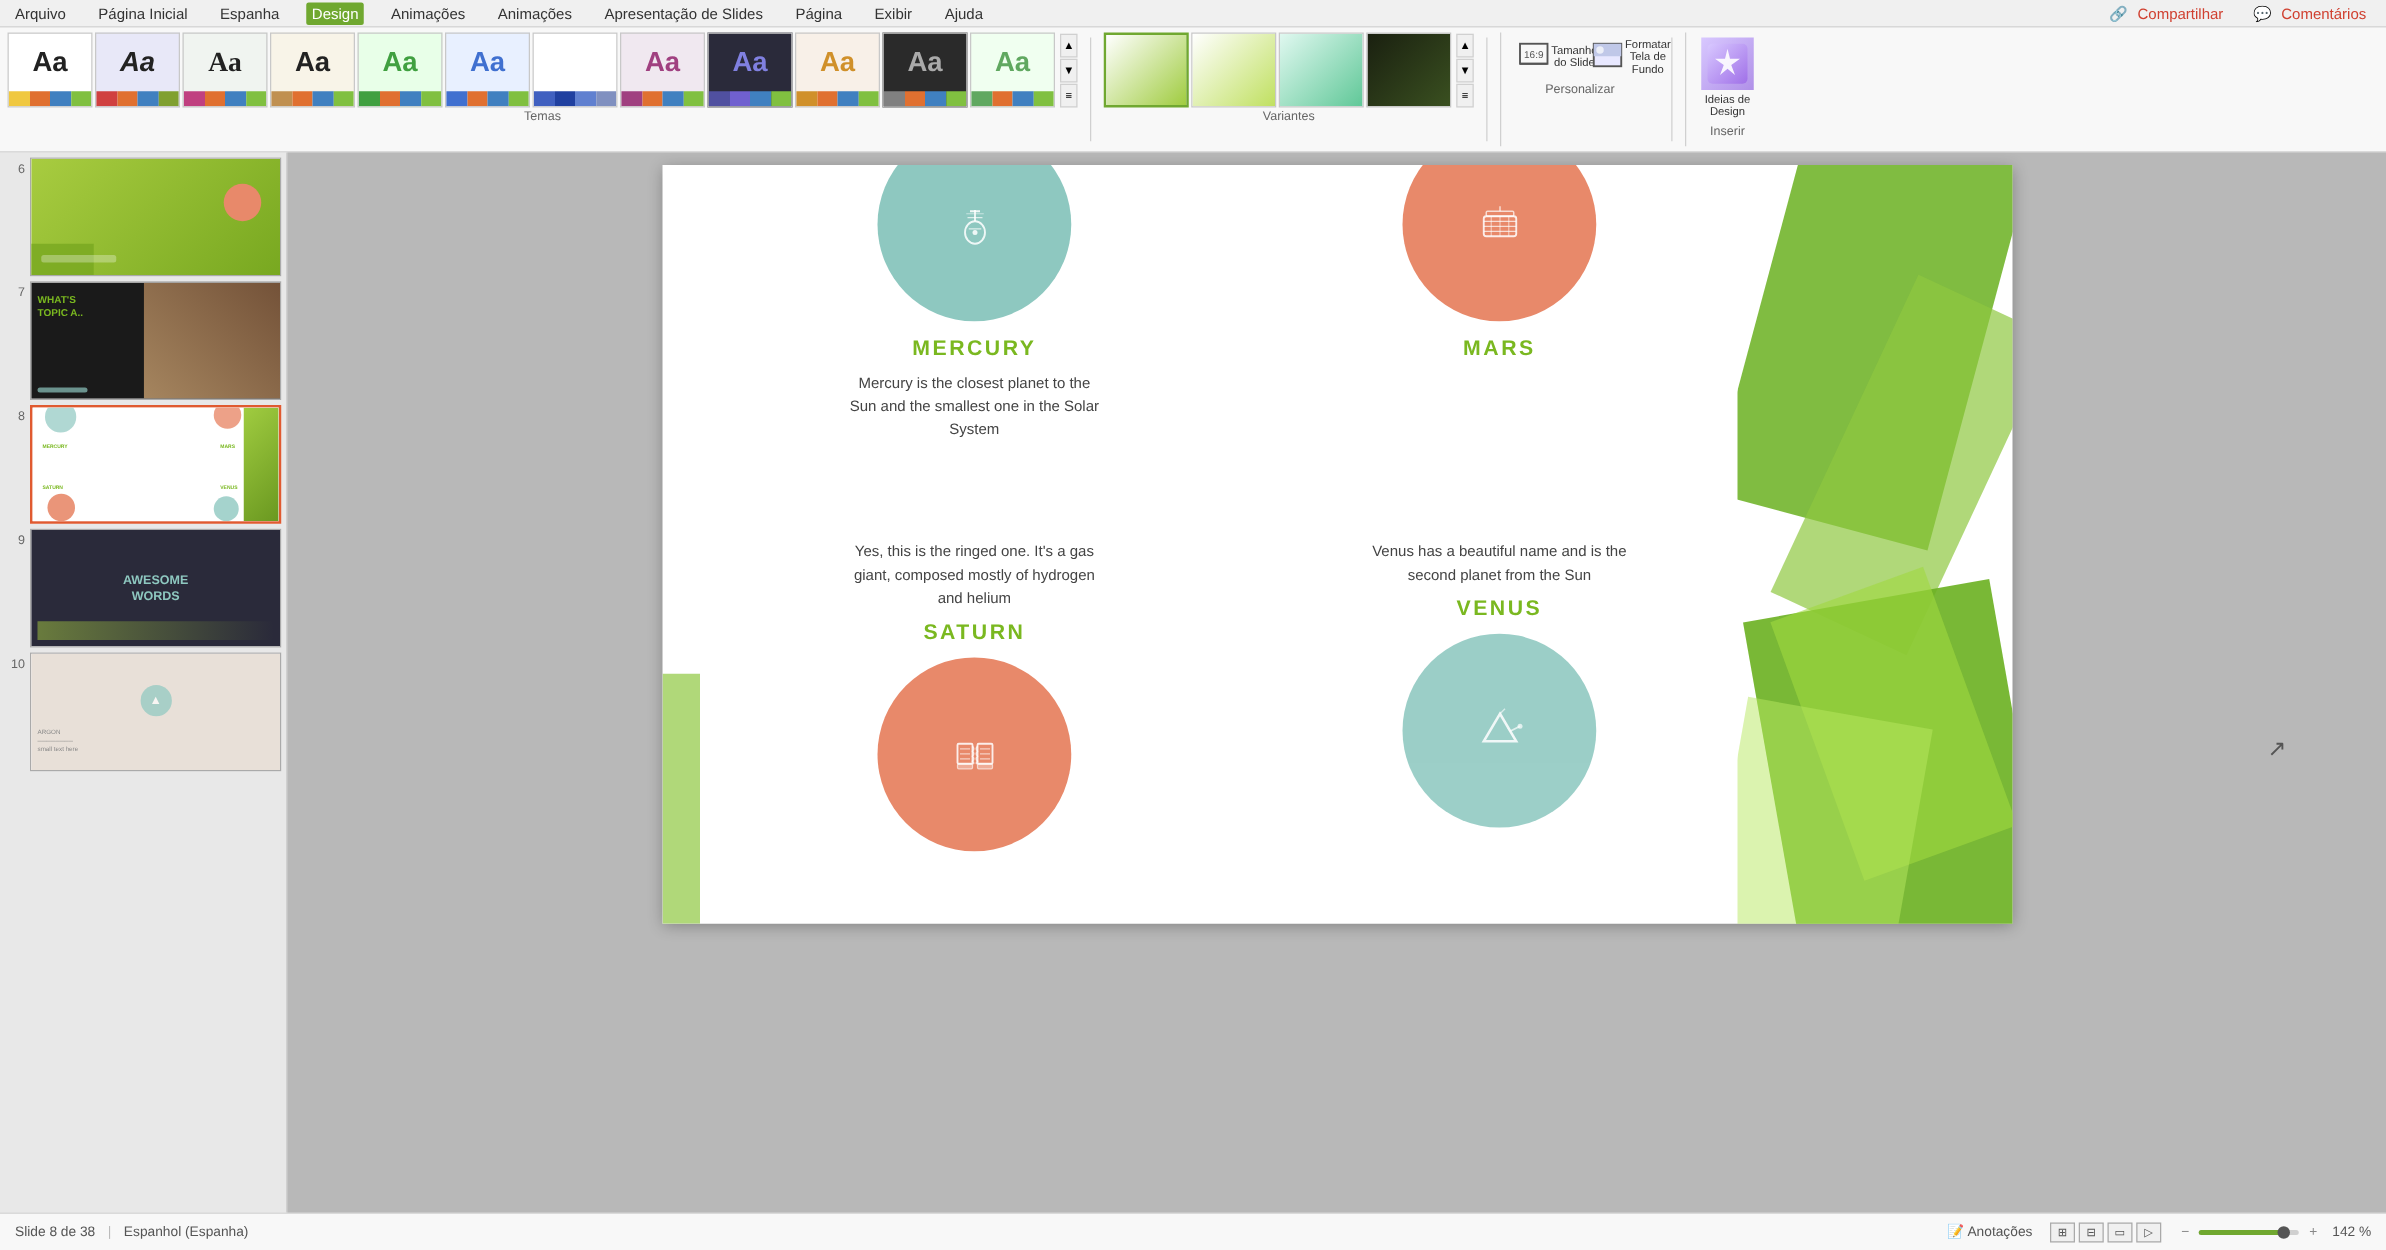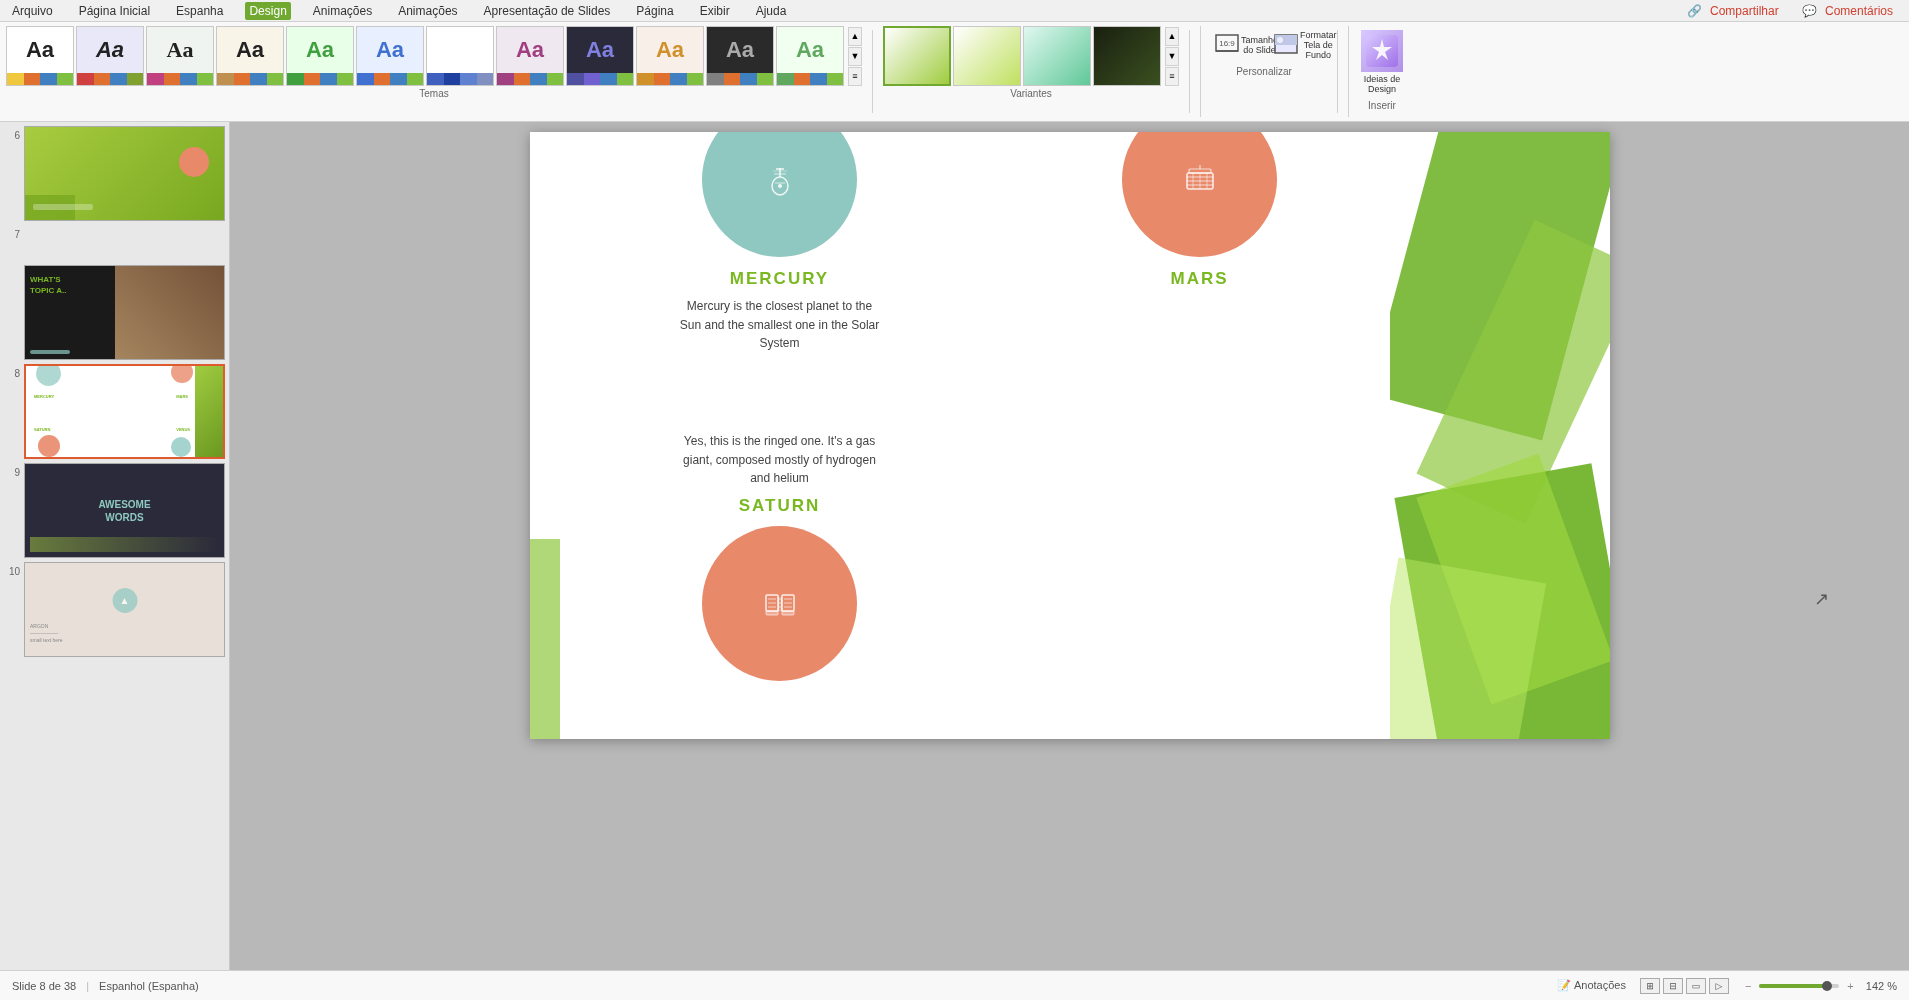--- a/index.html
+++ b/index.html
@@ -597,21 +597,21 @@
         <div style="width:100%;height:100%;background:linear-gradient(135deg,#a8cc40,#78a820);position:relative;">
           <div style="position:absolute;width:30px;height:30px;border-radius:50%;background:#e8896a;right:15px;top:20px;"></div>
           <div style="position:absolute;bottom:0;left:0;width:50px;height:25px;background:rgba(120,168,32,0.8);"></div>
           <div style="position:absolute;bottom:10px;left:8px;width:60px;height:6px;background:rgba(255,255,255,0.3);border-radius:2px;"></div>
         </div>
       </div>
     </div>
 
     <div class="slide-sidebar-item">
       <div class="slide-sidebar-num">7</div>
-      <div class="slide-sidebar-thumb" style="height:95px;margin-top:40px;">
+      <div class="slide-sidebar-thumb" style="height:95px;">
         <div style="width:100%;height:100%;background:#1a1a1a;position:relative;overflow:hidden;">
           <div style="position:absolute;left:5px;top:8px;color:#7ab820;font-size:8px;font-weight:bold;line-height:1.4;">WHAT'S<br>TOPIC A..</div>
           <div style="position:absolute;right:0;top:0;width:55%;height:100%;overflow:hidden;">
             <div style="width:100%;height:100%;background:linear-gradient(45deg,#c8a070,#8a6040);opacity:0.8;"></div>
           </div>
           <div style="position:absolute;bottom:5px;left:5px;width:40px;height:4px;background:#8ec8c0;border-radius:2px;opacity:0.7;"></div>
         </div>
       </div>
     </div>
 
@@ -727,20 +727,37 @@
 
             <path d="M20,16 Q22,18 20,20 Q22,22 20,24 Q22,26 20,28 Q22,30 20,30" fill="none" stroke="rgba(255,255,255,0.7)" stroke-width="1.2"></path>
             <path d="M24,16 Q22,18 24,20 Q22,22 24,24 Q22,26 24,28 Q22,30 24,30" fill="none" stroke="rgba(255,255,255,0.7)" stroke-width="1.2"></path>
 
             <rect x="8" y="30" width="12" height="4" rx="1" fill="rgba(255,255,255,0.3)" stroke="rgba(255,255,255,0.6)" stroke-width="1"></rect>
             <rect x="24" y="30" width="12" height="4" rx="1" fill="rgba(255,255,255,0.3)" stroke="rgba(255,255,255,0.6)" stroke-width="1"></rect>
           </svg>
         </div>
       </div>
 
+      <div style="position:absolute;left:500px;top:290px;width:340px;height:320px;display:flex;flex-direction:column;align-items:center;justify-content:flex-start;">
+        <div style="margin-top:10px;font-size:12px;color:#444;text-align:center;line-height:1.55;max-width:210px;">Venus has a beautiful name and is the second planet from the Sun</div>
+        <div style="margin-top:8px;font-size:17px;font-weight:bold;color:#7ab820;letter-spacing:2px;">VENUS</div>
+
+        <div style="width:155px;height:155px;border-radius:50%;background:#8ec8c0;display:flex;align-items:center;justify-content:center;margin-top:10px;flex-shrink:0;opacity:0.88;">
+          <svg width="44" height="44" viewBox="0 0 44 44">
+
+            <path d="M22,8 L35,30 L9,30 Z" fill="none" stroke="rgba(255,255,255,0.85)" stroke-width="2"></path>
+            <line x1="28" y1="19" x2="35" y2="30" stroke="rgba(255,255,255,0.3)" stroke-width="1"></line>
+
+            <line x1="22" y1="8" x2="26" y2="4" stroke="rgba(255,255,255,0.6)" stroke-width="1.2"></line>
+
+            <line x1="30" y1="22" x2="38" y2="18" stroke="rgba(255,255,255,0.7)" stroke-width="1.5"></line>
+            <circle cx="38" cy="18" r="2" fill="rgba(255,255,255,0.7)"></circle>
+          </svg>
+        </div>
+      </div>
 
     </div>
 
 
     <div class="cursor-arrow" style="position:absolute;right:80px;top:55%;font-size:18px;color:#555;">↗</div>
 
   </div>
 
 </div>
 

